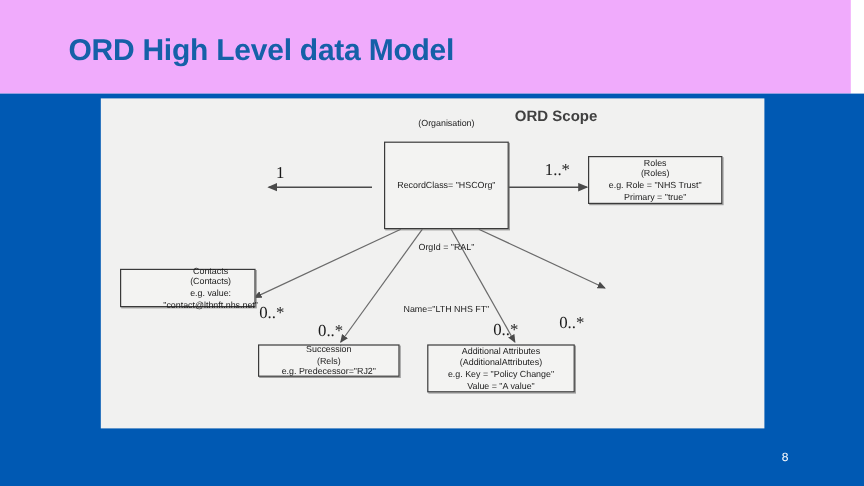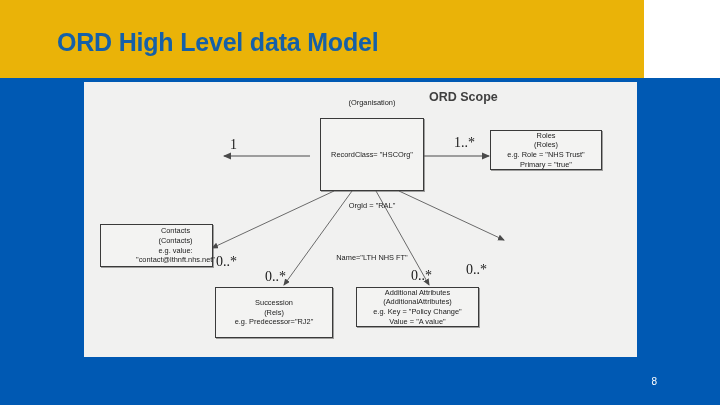--- a/index.html
+++ b/index.html
@@ -11,23 +11,23 @@
     position: relative;
     width: 720px;
     height: 405px;
     overflow: hidden;
     background: #ffffff;
     font-family: "Liberation Sans", sans-serif;
   }
   #title-bar {
     position: absolute;
     left: 0; top: 0;
-    width: 644px;
+    width: 709px;
     height: 78px;
-    background: #eab308;
+    background: #f0abfc;
   }
   #page-title {
     position: absolute;
     left: 57px;
     top: 28px;
     font-size: 25px;
     font-weight: bold;
     color: #1560a8;
     letter-spacing: -0.2px;
     white-space: nowrap;
@@ -142,28 +142,28 @@
       <span class="ln">Name="LTH NHS FT"</span>
     </div>
 
     <div class="node" style="left:406px; top:48px; width:112px; height:40px;">
       <span class="ln">Roles</span>
       <span class="ln">(Roles)</span>
       <span class="ln">e.g. Role = "NHS Trust"</span>
       <span class="ln">Primary = "true"</span>
     </div>
 
-    <div class="node" style="left:16px; top:142px; width:113px; height:43px;padding-left:41px;">
+    <div class="node" style="left:16px; top:142px; width:113px; height:32px;padding-left:41px;">
       <span class="ln">Contacts</span>
       <span class="ln">(Contacts)</span>
       <span class="ln">e.g. value:</span>
       <span class="ln">"contact@lthnft.nhs.net"</span>
     </div>
 
-    <div class="node" style="left:131px; top:205px; width:118px; height:51px;">
+    <div class="node" style="left:131px; top:205px; width:118px; height:27px;">
       <span class="ln">Succession</span>
       <span class="ln">(Rels)</span>
       <span class="ln">e.g. Predecessor="RJ2"</span>
     </div>
 
     <div class="node" style="left:272px; top:205px; width:123px; height:40px;">
       <span class="ln">Additional Attributes</span>
       <span class="ln">(AdditionalAttributes)</span>
       <span class="ln">e.g. Key = "Policy Change"</span>
       <span class="ln">Value = "A value"</span>

